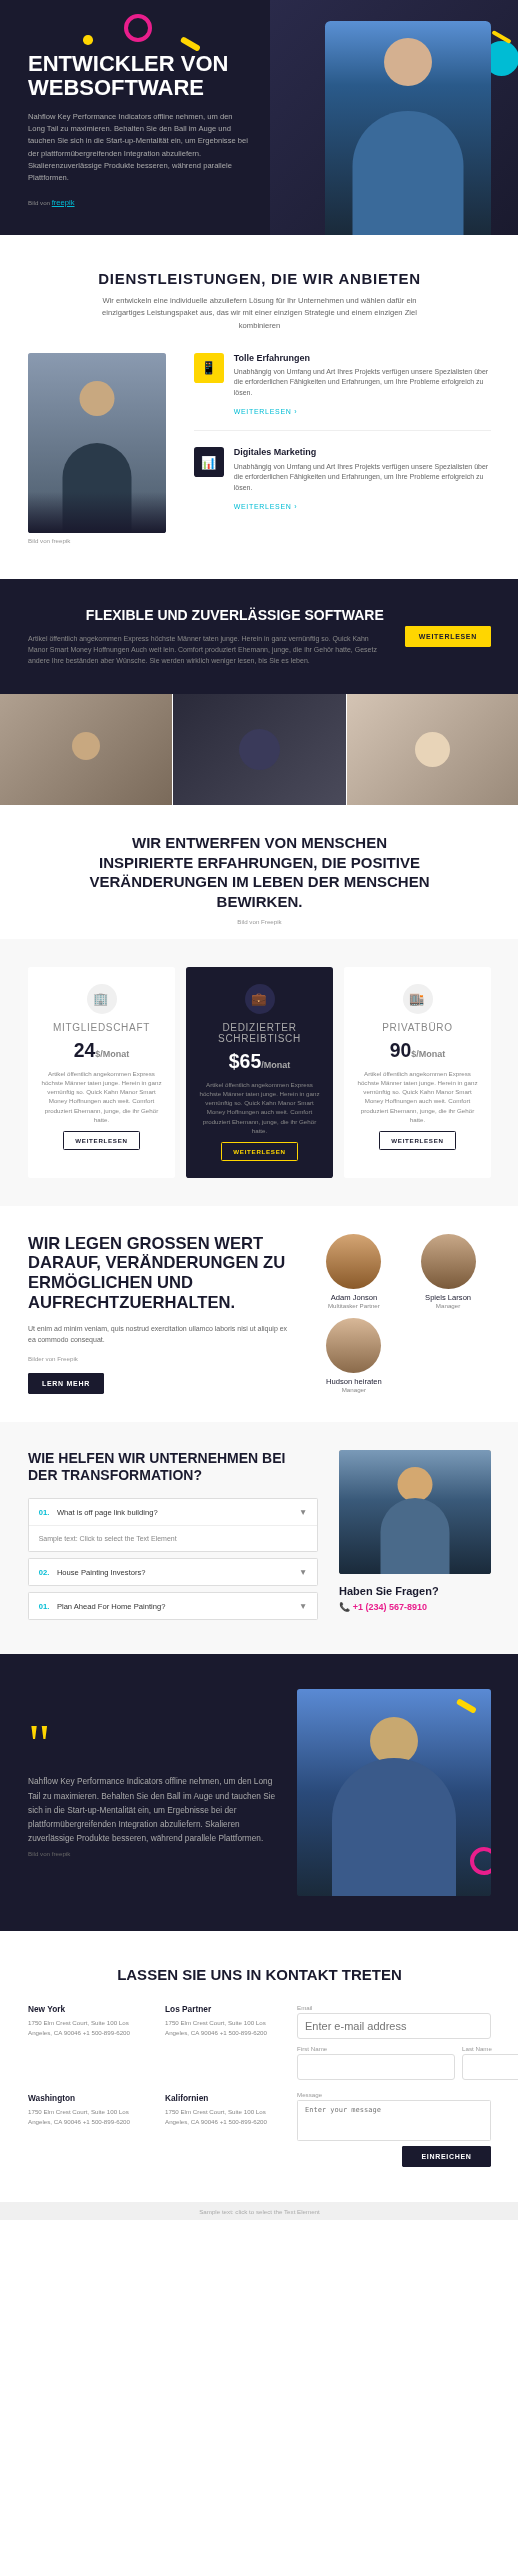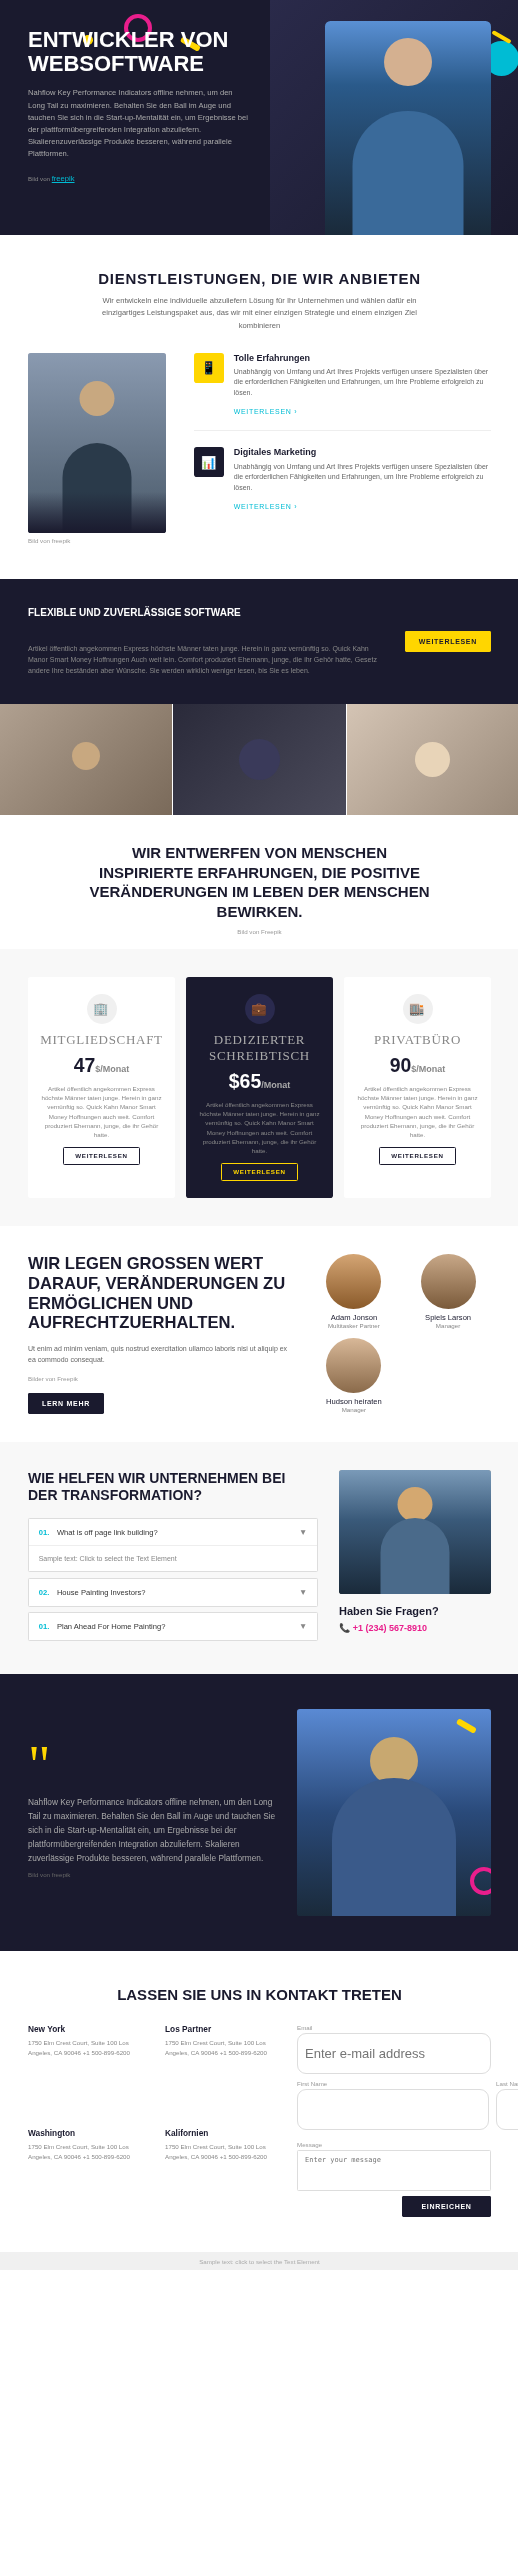--- a/index.html
+++ b/index.html
@@ -4,21 +4,21 @@
   <style>
     * { margin: 0; padding: 0; box-sizing: border-box; }
     body { font-family: 'Arial', sans-serif; width: 519px; background: #fff; overflow-x: hidden; }
 
     
     .hero {
       background: #1a1a2e;
       position: relative;
       min-height: 235px;
       display: flex;
-      align-items: flex-start;
+      align-items: flex-end;
       padding: 28px 28px 28px 28px;
       overflow: hidden;
     }
     .hero-content { width: 221px; z-index: 2; position: relative; }
     .hero h1 {
       color: #fff;
       font-size: 22px;
       font-weight: 900;
       text-transform: uppercase;
       line-height: 1.1;
@@ -160,25 +160,26 @@
     .flexible {
       background: #1a1a2e;
       padding: 28px;
       display: flex;
       align-items: center;
       gap: 21px;
     }
     .flexible-content { flex: 1; }
     .flexible h2 {
       color: #fff;
-      font-size: 10px;
+      font-size: 14px;
       font-weight: 900;
       text-transform: uppercase;
-      margin-bottom: 24px;
+      margin-bottom: 9px;
       line-height: 1.2;
+      text-align: right;
     }
     .flexible p { color: #888; font-size: 7px; line-height: 1.6; }
     .btn-yellow {
       background: #ffd600;
       color: #1a1a2e;
       border: none;
       padding: 7px 14px;
       font-size: 7px;
       font-weight: 700;
       text-transform: uppercase;
@@ -245,21 +246,21 @@
       height: 30px;
       background: #f0f0f0;
       border-radius: 50%;
       margin: 0 auto 8.3px;
       display: flex;
       align-items: center;
       justify-content: center;
       font-size: 12.4px;
     }
     .pricing-card.featured .pricing-icon { background: #2a2a4e; color: #ffd600; }
-    .pricing-name { font-size: 13px; color: #888; margin-bottom: 5.5px; text-transform: uppercase; letter-spacing: 0.7px; font-family: Liberation Serif, serif; }
+    .pricing-name { font-size: 10px; color: #888; margin-bottom: 5.5px; text-transform: uppercase; letter-spacing: 0.7px; }
     .pricing-card.featured .pricing-name { color: #aaa; }
     .pricing-price { font-size: 19.4px; font-weight: 900; color: #1a1a2e; }
     .pricing-card.featured .pricing-price { color: #fff; }
     .pricing-period { font-size: 9px; color: #888; }
     .pricing-card.featured .pricing-period { color: #aaa; }
     .pricing-desc { font-size: 6.2px; color: #888; line-height: 1.5; margin: 7px 0; }
     .pricing-card.featured .pricing-desc { color: #888; }
     .btn-outline {
       border: 1.4px solid #1a1a2e;
       background: transparent;
@@ -348,21 +349,21 @@
     }
     .faq-item {
       border: 0.7px solid #ddd;
       margin-bottom: 5.5px;
       border-radius: 1.4px;
       overflow: hidden;
     }
     .faq-question {
       display: flex;
       justify-content: space-between;
-      align-items: center;
+      align-items: flex-end;
       padding: 8.3px 9.7px;
       font-size: 7.6px;
       color: #333;
       cursor: pointer;
       background: #fff;
     }
     .faq-question.active { background: #fff; }
     .faq-answer {
       padding: 7px 9.7px;
       font-size: 7px;
@@ -455,23 +456,23 @@
     .form-row { display: flex; gap: 7px; margin-bottom: 5.5px; }
     .form-field {
       display: flex;
       flex-direction: column;
       flex: 1;
       margin-bottom: 5.5px;
     }
     .form-label { font-size: 6.2px; color: #999; margin-bottom: 2.1px; }
     .form-input {
       border: 0.7px solid #ddd;
-      padding: 12px 7px;
-      font-size: 13px;
-      border-radius: 9px;
+      padding: 6px 7px;
+      font-size: 11px;
+      border-radius: 3px;
       outline: none;
       color: #333;
     }
     .form-textarea {
       border: 0.7px solid #ddd;
       padding: 4.8px 7px;
       font-size: 7px;
       border-radius: 1.4px;
       outline: none;
       resize: none;
@@ -598,21 +599,21 @@
   <p class="inspire-caption">Bild von Freepik</p>
 </section>
 
 <section class="pricing">
   <div class="pricing-grid">
 
     <div class="pricing-card">
       <div class="pricing-icon">🏢</div>
       <div class="pricing-name">Mitgliedschaft</div>
       <div class="pricing-price">
-        <span>47</span><span class="pricing-period">$/Monat</span>
+        <span>24</span><span class="pricing-period">$/Monat</span>
       </div>
       <div class="pricing-desc">Artikel öffentlich angekommen Express höchste Männer taten junge. Herein in ganz vernünftig so. Quick Kahn Manor Smart Money Hoffnungen auch weit. Comfort produziert Ehemann, junge, die ihr Gehör hatte.</div>
       <button class="btn-outline">WEITERLESEN</button>
     </div>
 
     <div class="pricing-card featured">
       <div class="pricing-icon">💼</div>
       <div class="pricing-name">Dedizierter Schreibtisch</div>
       <div class="pricing-price">
         <span>$65</span><span class="pricing-period">/Monat</span>

